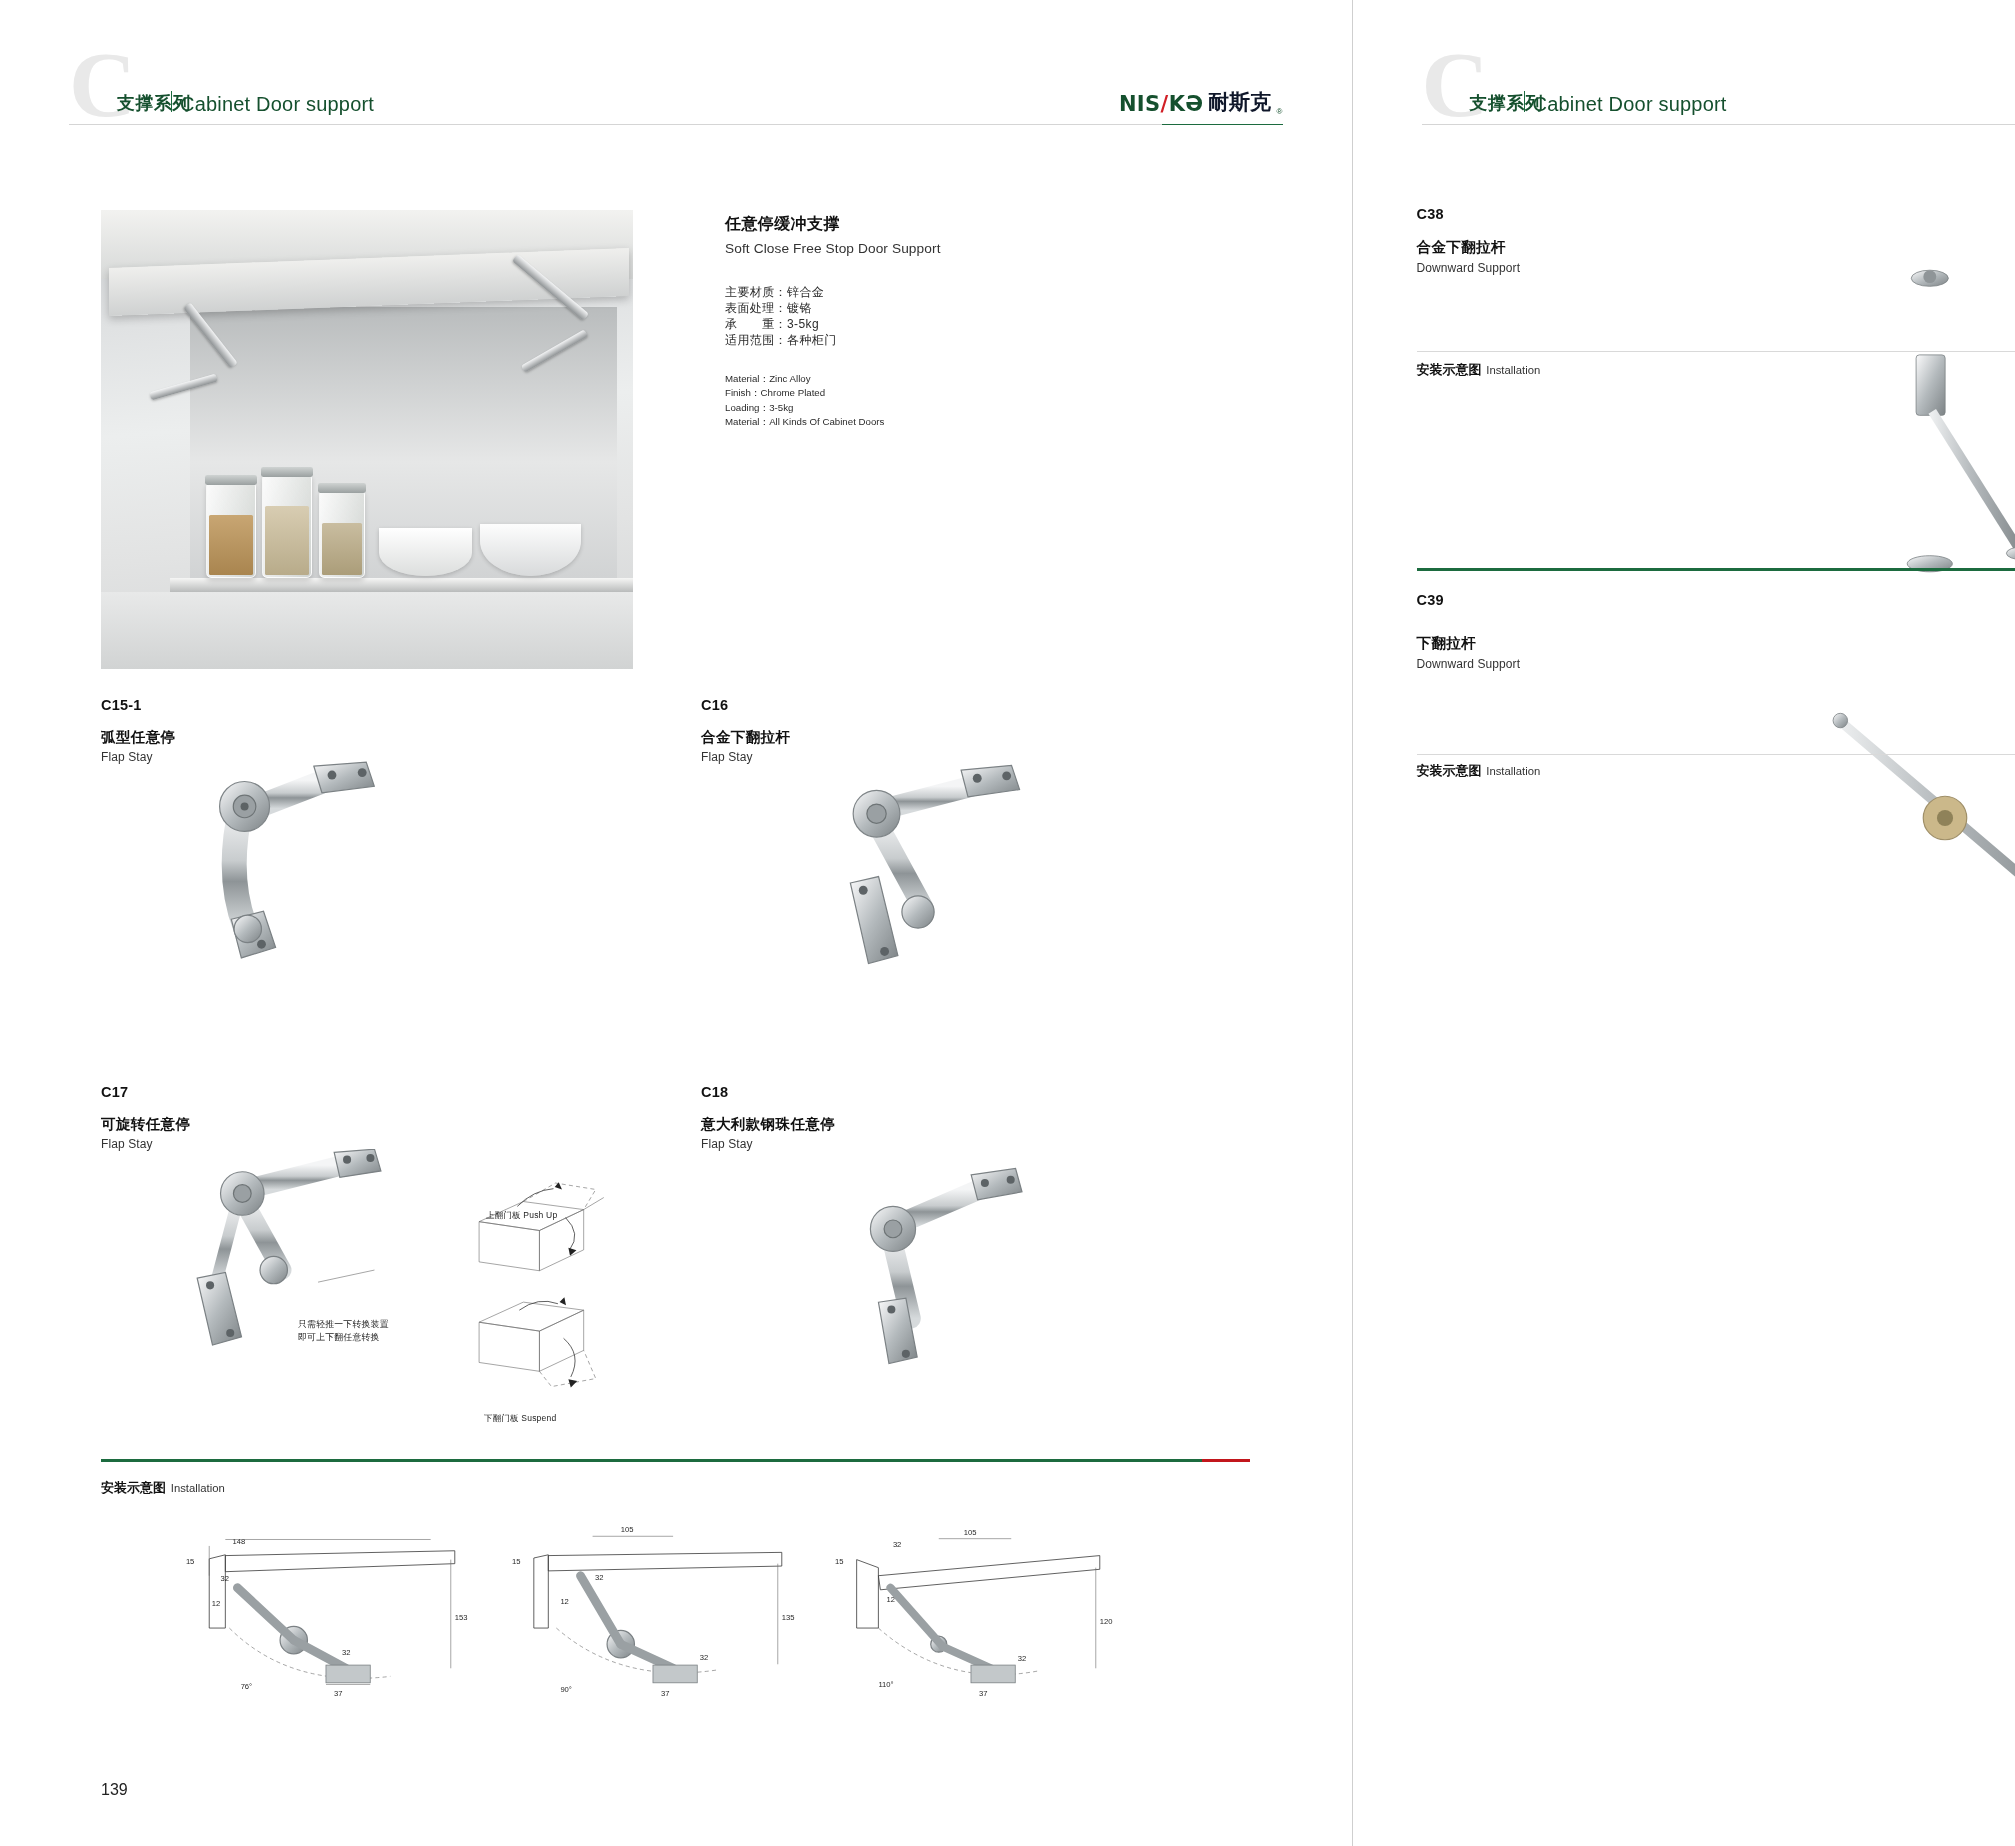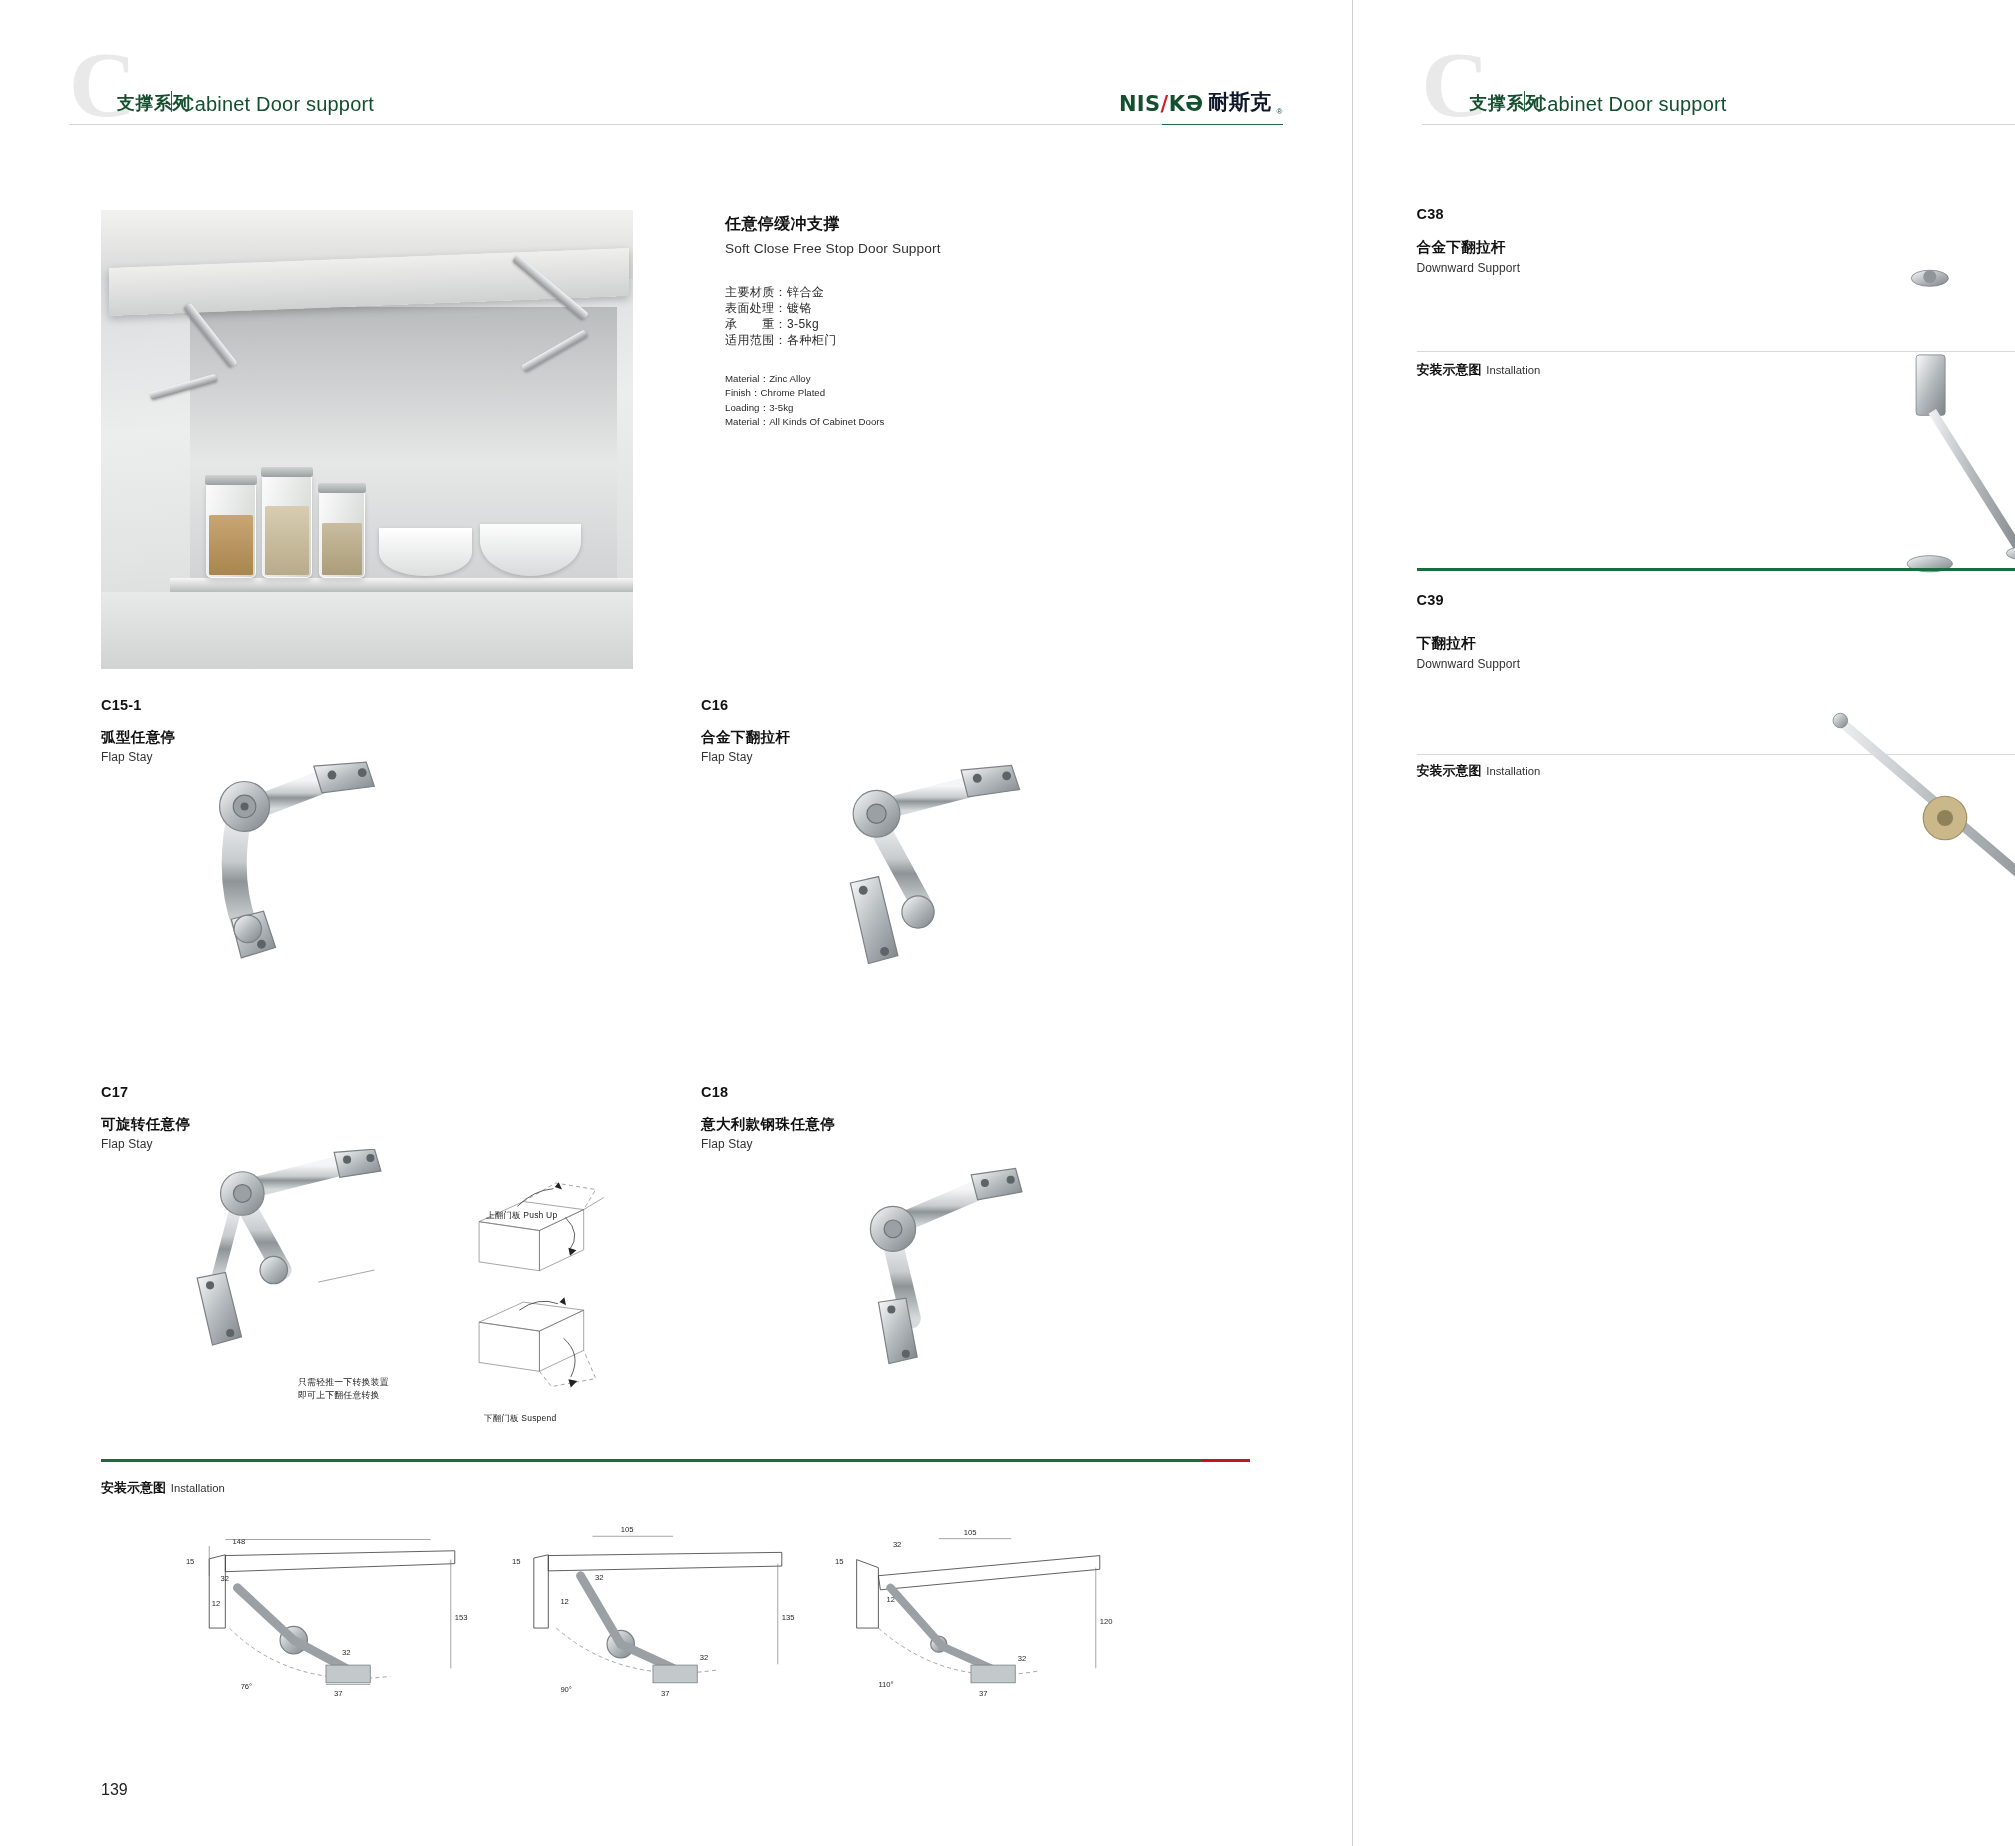--- a/index.html
+++ b/index.html
@@ -409,21 +409,21 @@
       <path d="M400 8 L500 0 L516 54 L414 70 Z" fill="url(#met2)" stroke="#7b8184" stroke-width="3"></path>
       <circle cx="432" cy="26" r="10" fill="#5d6366"></circle>
       <circle cx="490" cy="22" r="10" fill="#5d6366"></circle>
       <path d="M60 320 L130 306 L170 466 L98 486 Z" fill="url(#met2)" stroke="#7b8184" stroke-width="3"></path>
       <circle cx="92" cy="338" r="10" fill="#5d6366"></circle>
       <circle cx="142" cy="456" r="10" fill="#5d6366"></circle>
       <circle cx="250" cy="300" r="34" fill="url(#met2)" stroke="#7b8184" stroke-width="3"></circle>
       <path d="M360 330 L500 300" class="tl-thin"></path>
     </svg>
 
-    <div style="position:absolute;left:298px;top:1376px;width:173px;">
+    <div style="position:absolute;left:298px;top:1318px;width:173px;">
       <div class="note-cn">只需轻推一下转换装置</div>
       <div class="note-cn">即可上下翻任意转换</div>
     </div>
 
     <svg class="tech render" width="177" height="226" viewBox="0 0 440 560" style="left:463px;top:1169px;">
 
       <g>
         <path d="M40 130 L150 80 L300 100 L190 152 Z" class="tl-thin"></path>
         <path d="M40 130 L40 230 L190 252 L190 152 Z" class="tl-thin"></path>
         <path d="M190 152 L300 100 L300 200 L190 252 Z" class="tl-thin"></path>

